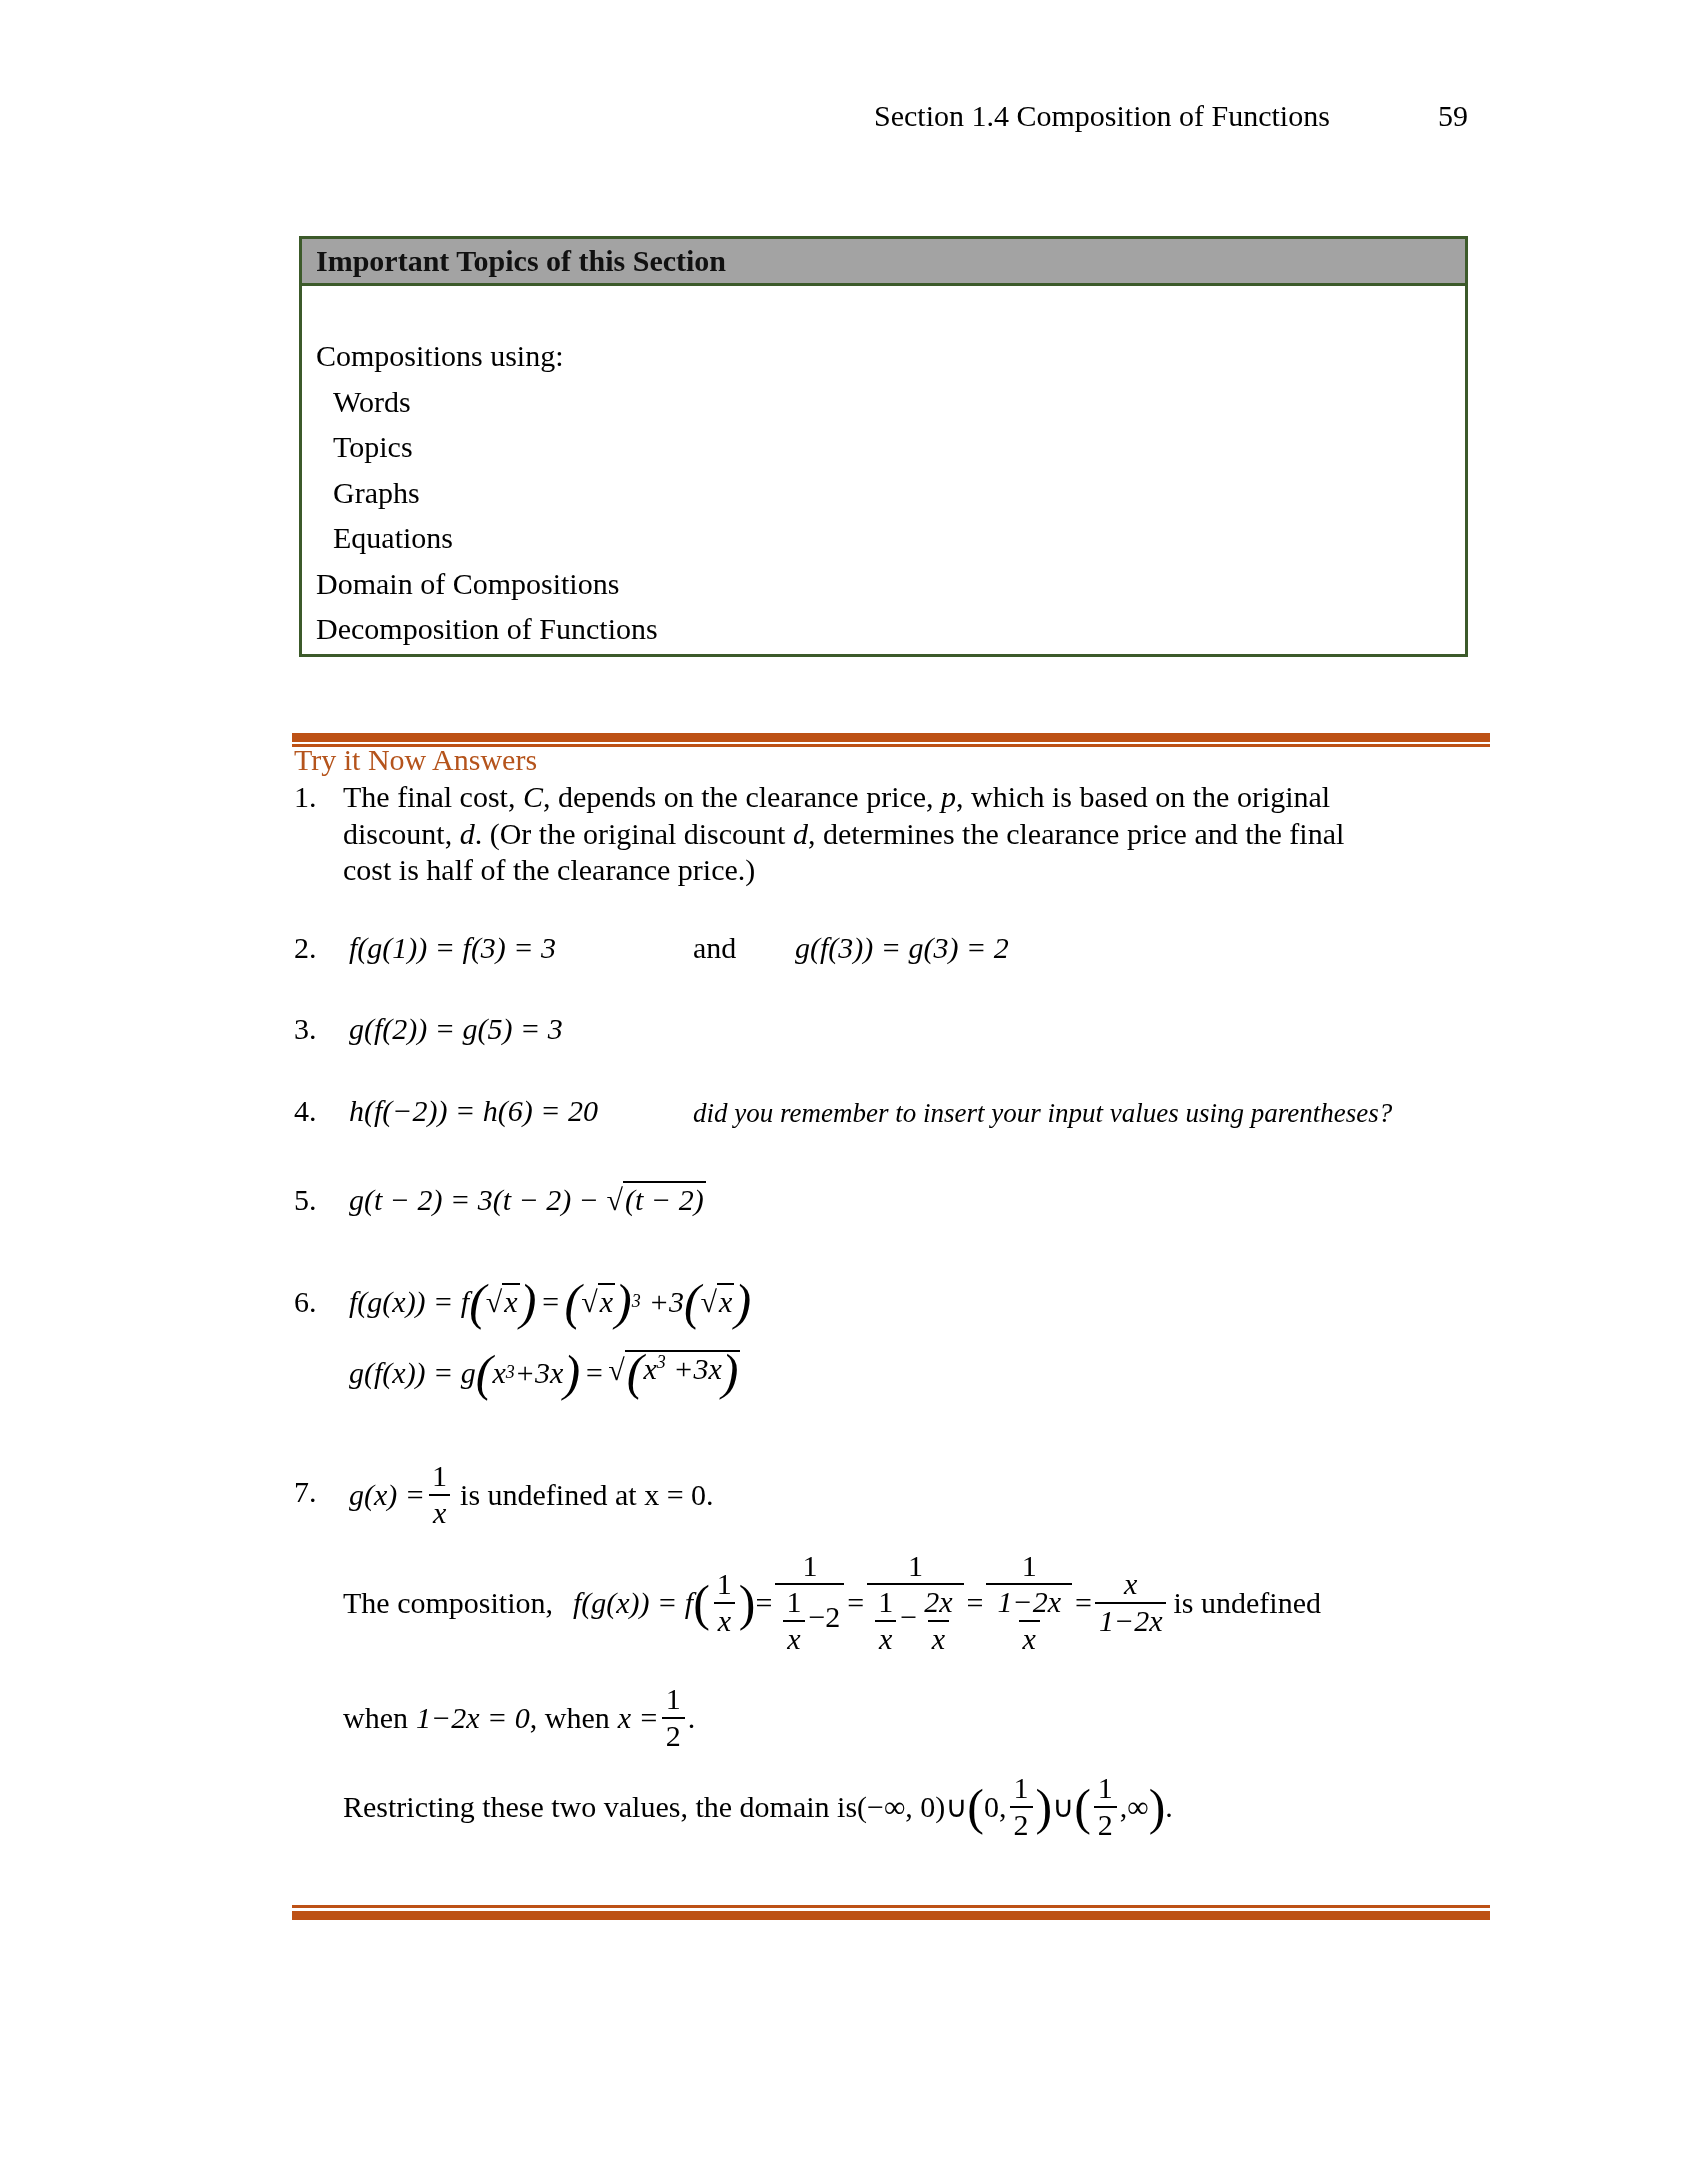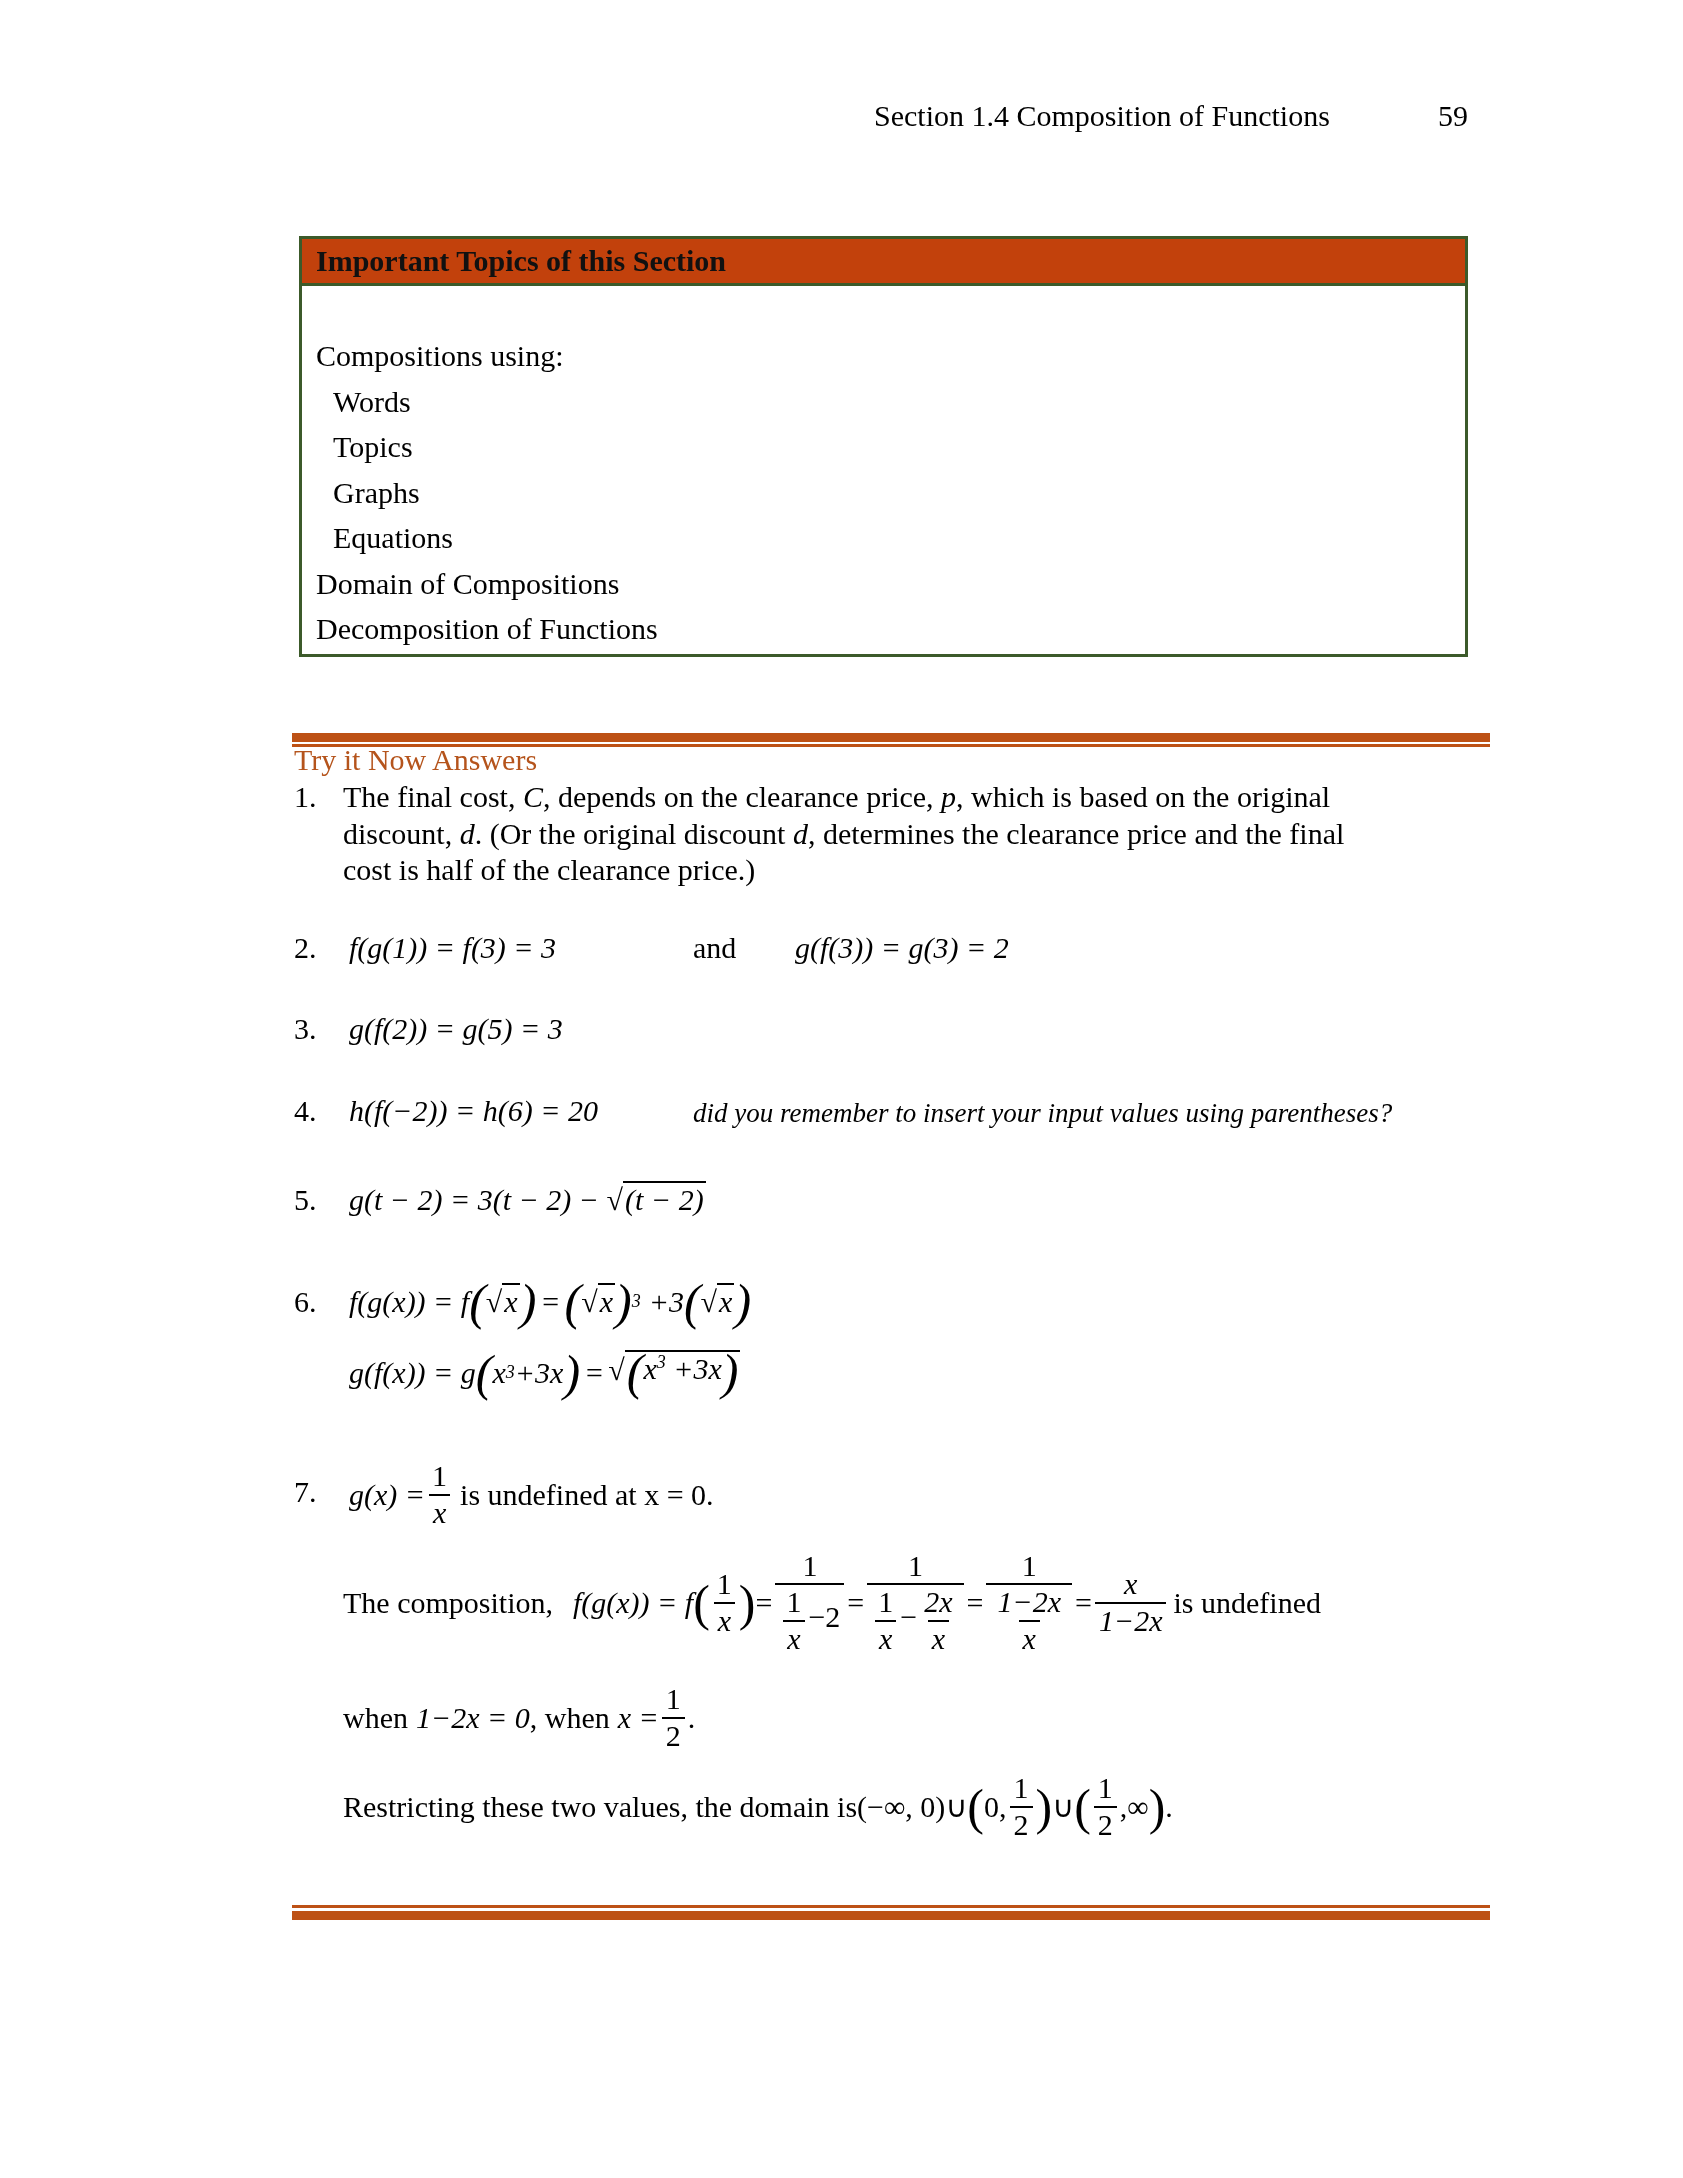--- a/index.html
+++ b/index.html
@@ -4,21 +4,21 @@
 <style>
   html, body { margin: 0; padding: 0; background: #ffffff; }
   body { width: 1683px; height: 2178px; position: relative; overflow: hidden;
          font-family: "Liberation Serif", "DejaVu Serif", serif; color: #000; }
   .abs { position: absolute; white-space: nowrap; }
   .hdr { font-size: 30px; top: 99px; }
   
   .box { position: absolute; left: 299px; top: 236px; width: 1163px; height: 415px;
          border: 3px solid #3c5a2a; background: #fff; }
   .box-head { position: absolute; left: 0; top: 0; right: 0; height: 44px;
-              background: #c2410c; border-bottom: 3px solid #3c5a2a; }
+              background: #a3a3a3; border-bottom: 3px solid #3c5a2a; }
   .box-title { position: absolute; left: 14px; top: 5px; font-weight: bold; font-size: 30px; color: #111; }
   .topic { position: absolute; font-size: 30px; }
   .rule { position: absolute; left: 292px; width: 1198px; background: #bd5115; }
   .ans-title { color: #b5541c; font-size: 30px; }
   .t { font-size: 30px; }
   .num { font-size: 30px; }
   .m { font-family: "Liberation Serif", serif; font-size: 30px; }
   .i { font-style: italic; }
   .note { font-style: italic; font-size: 27px; }
   

